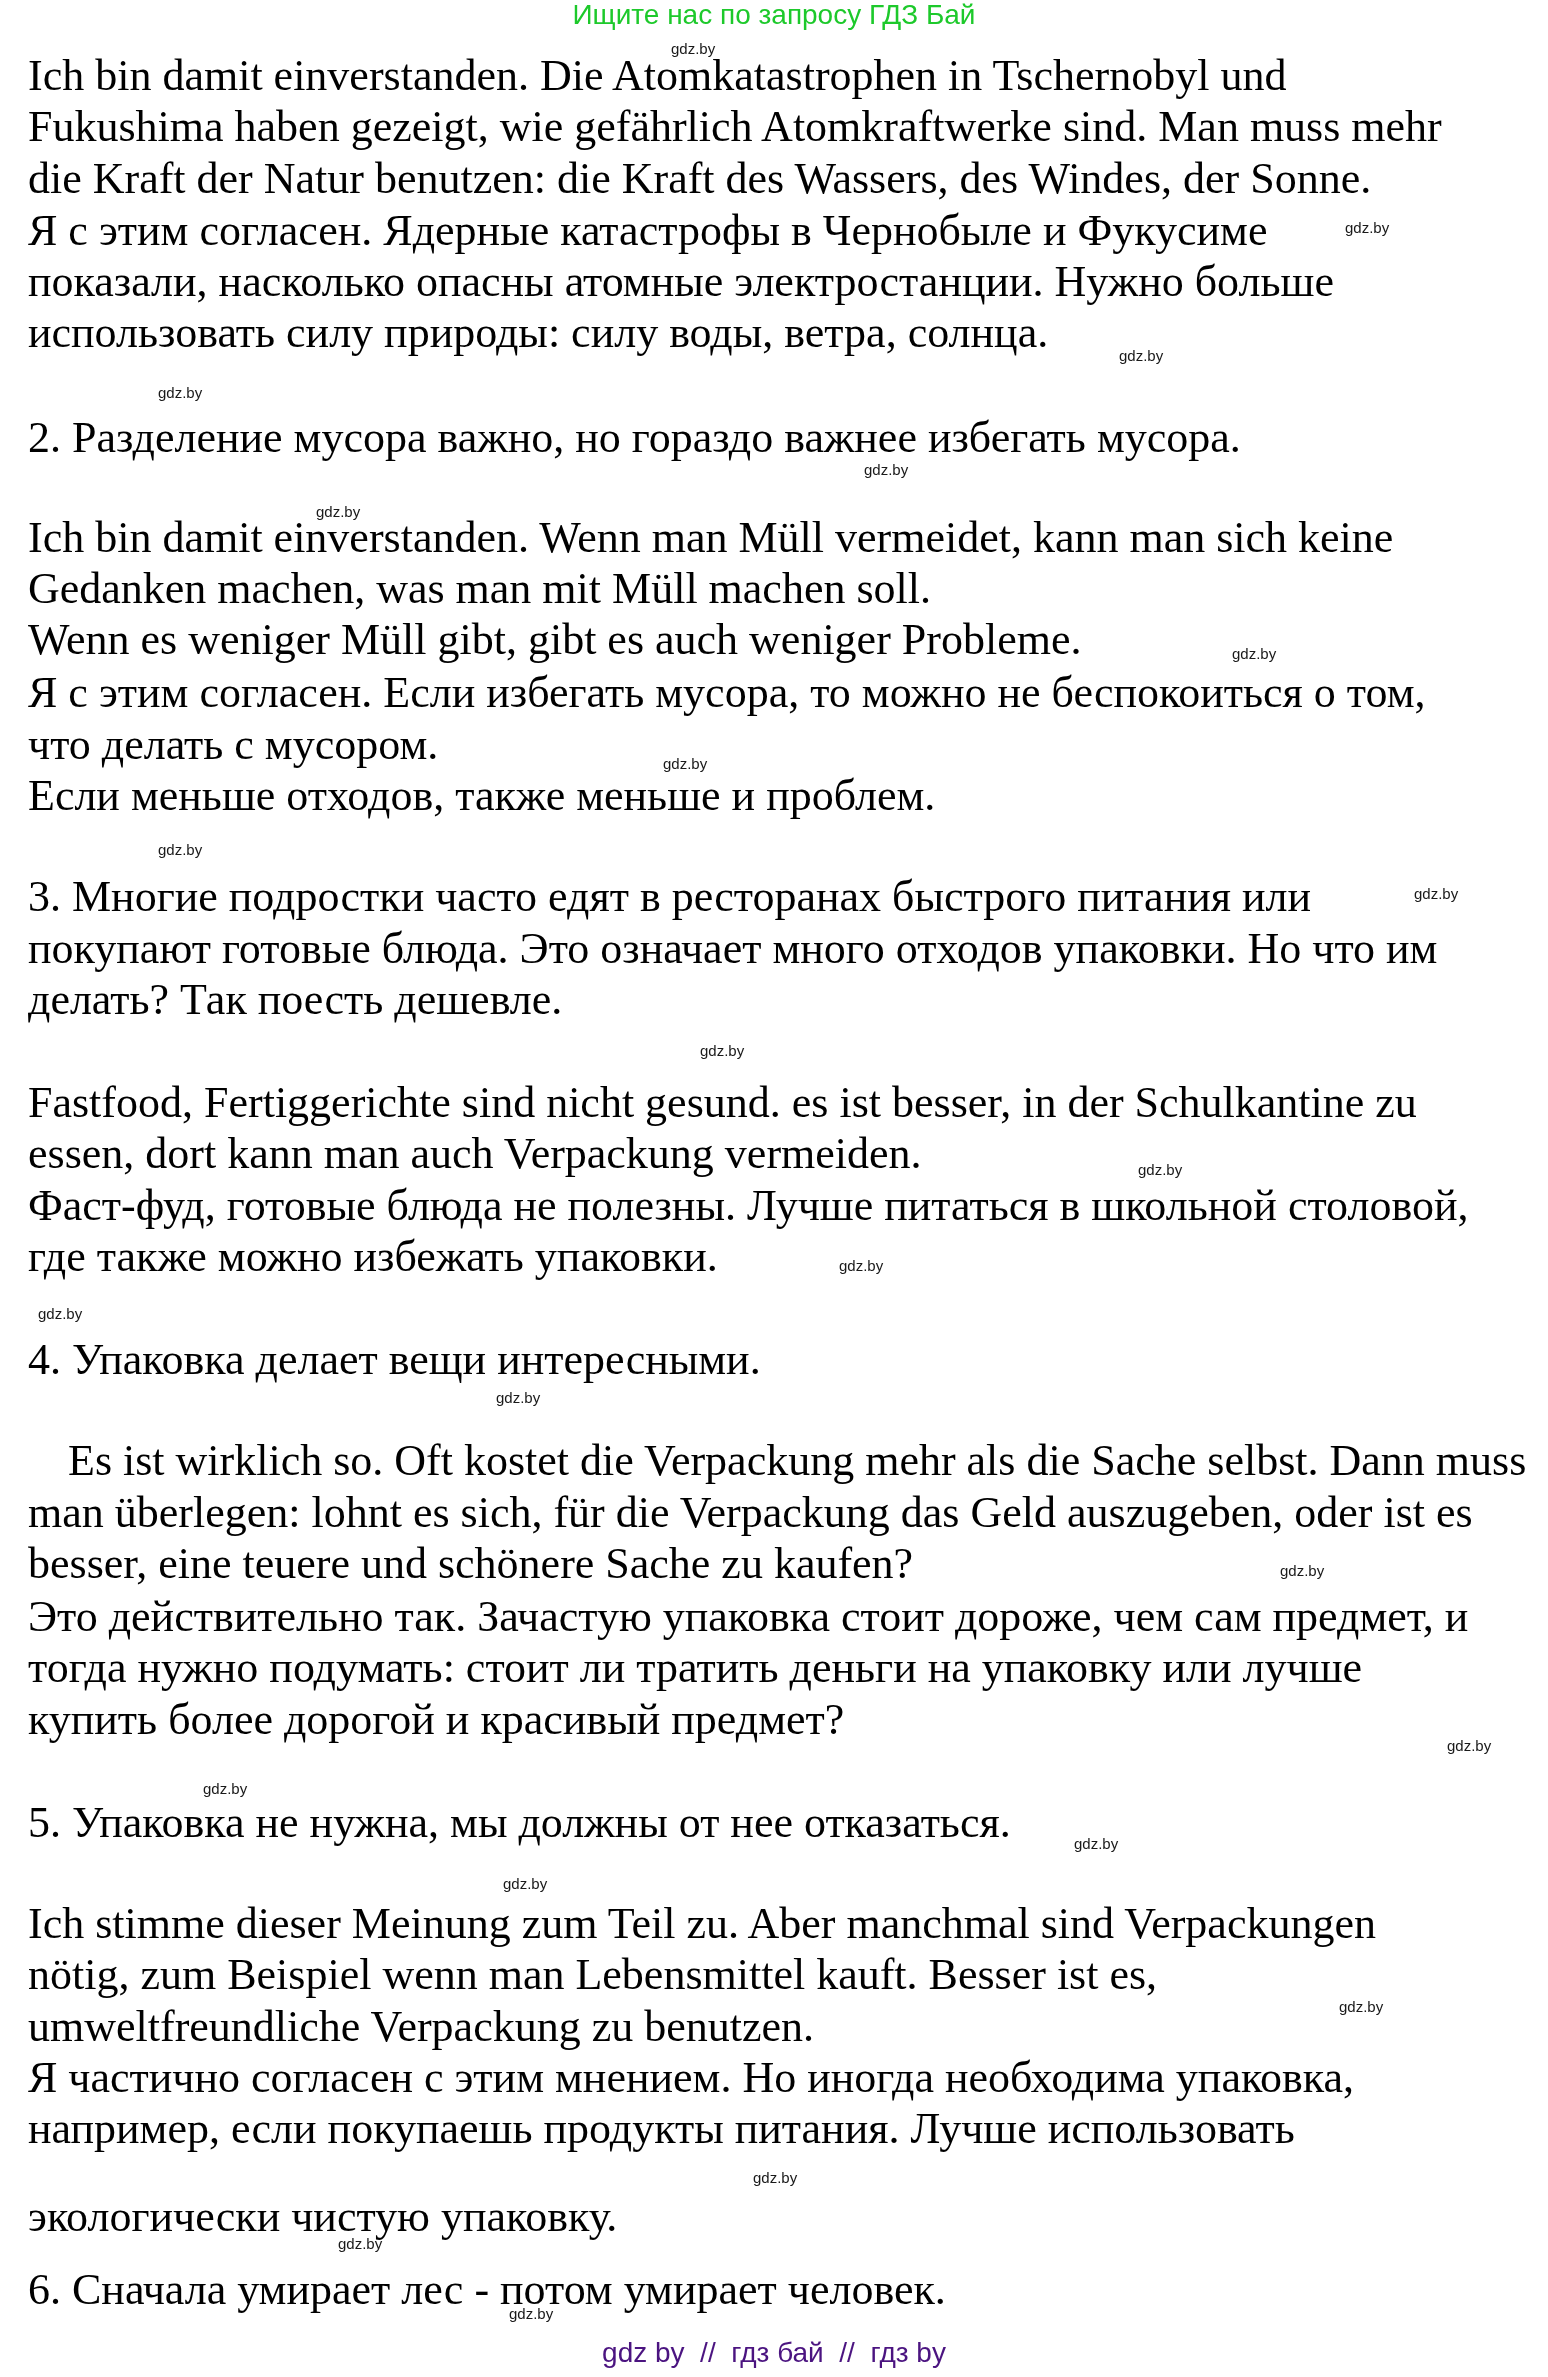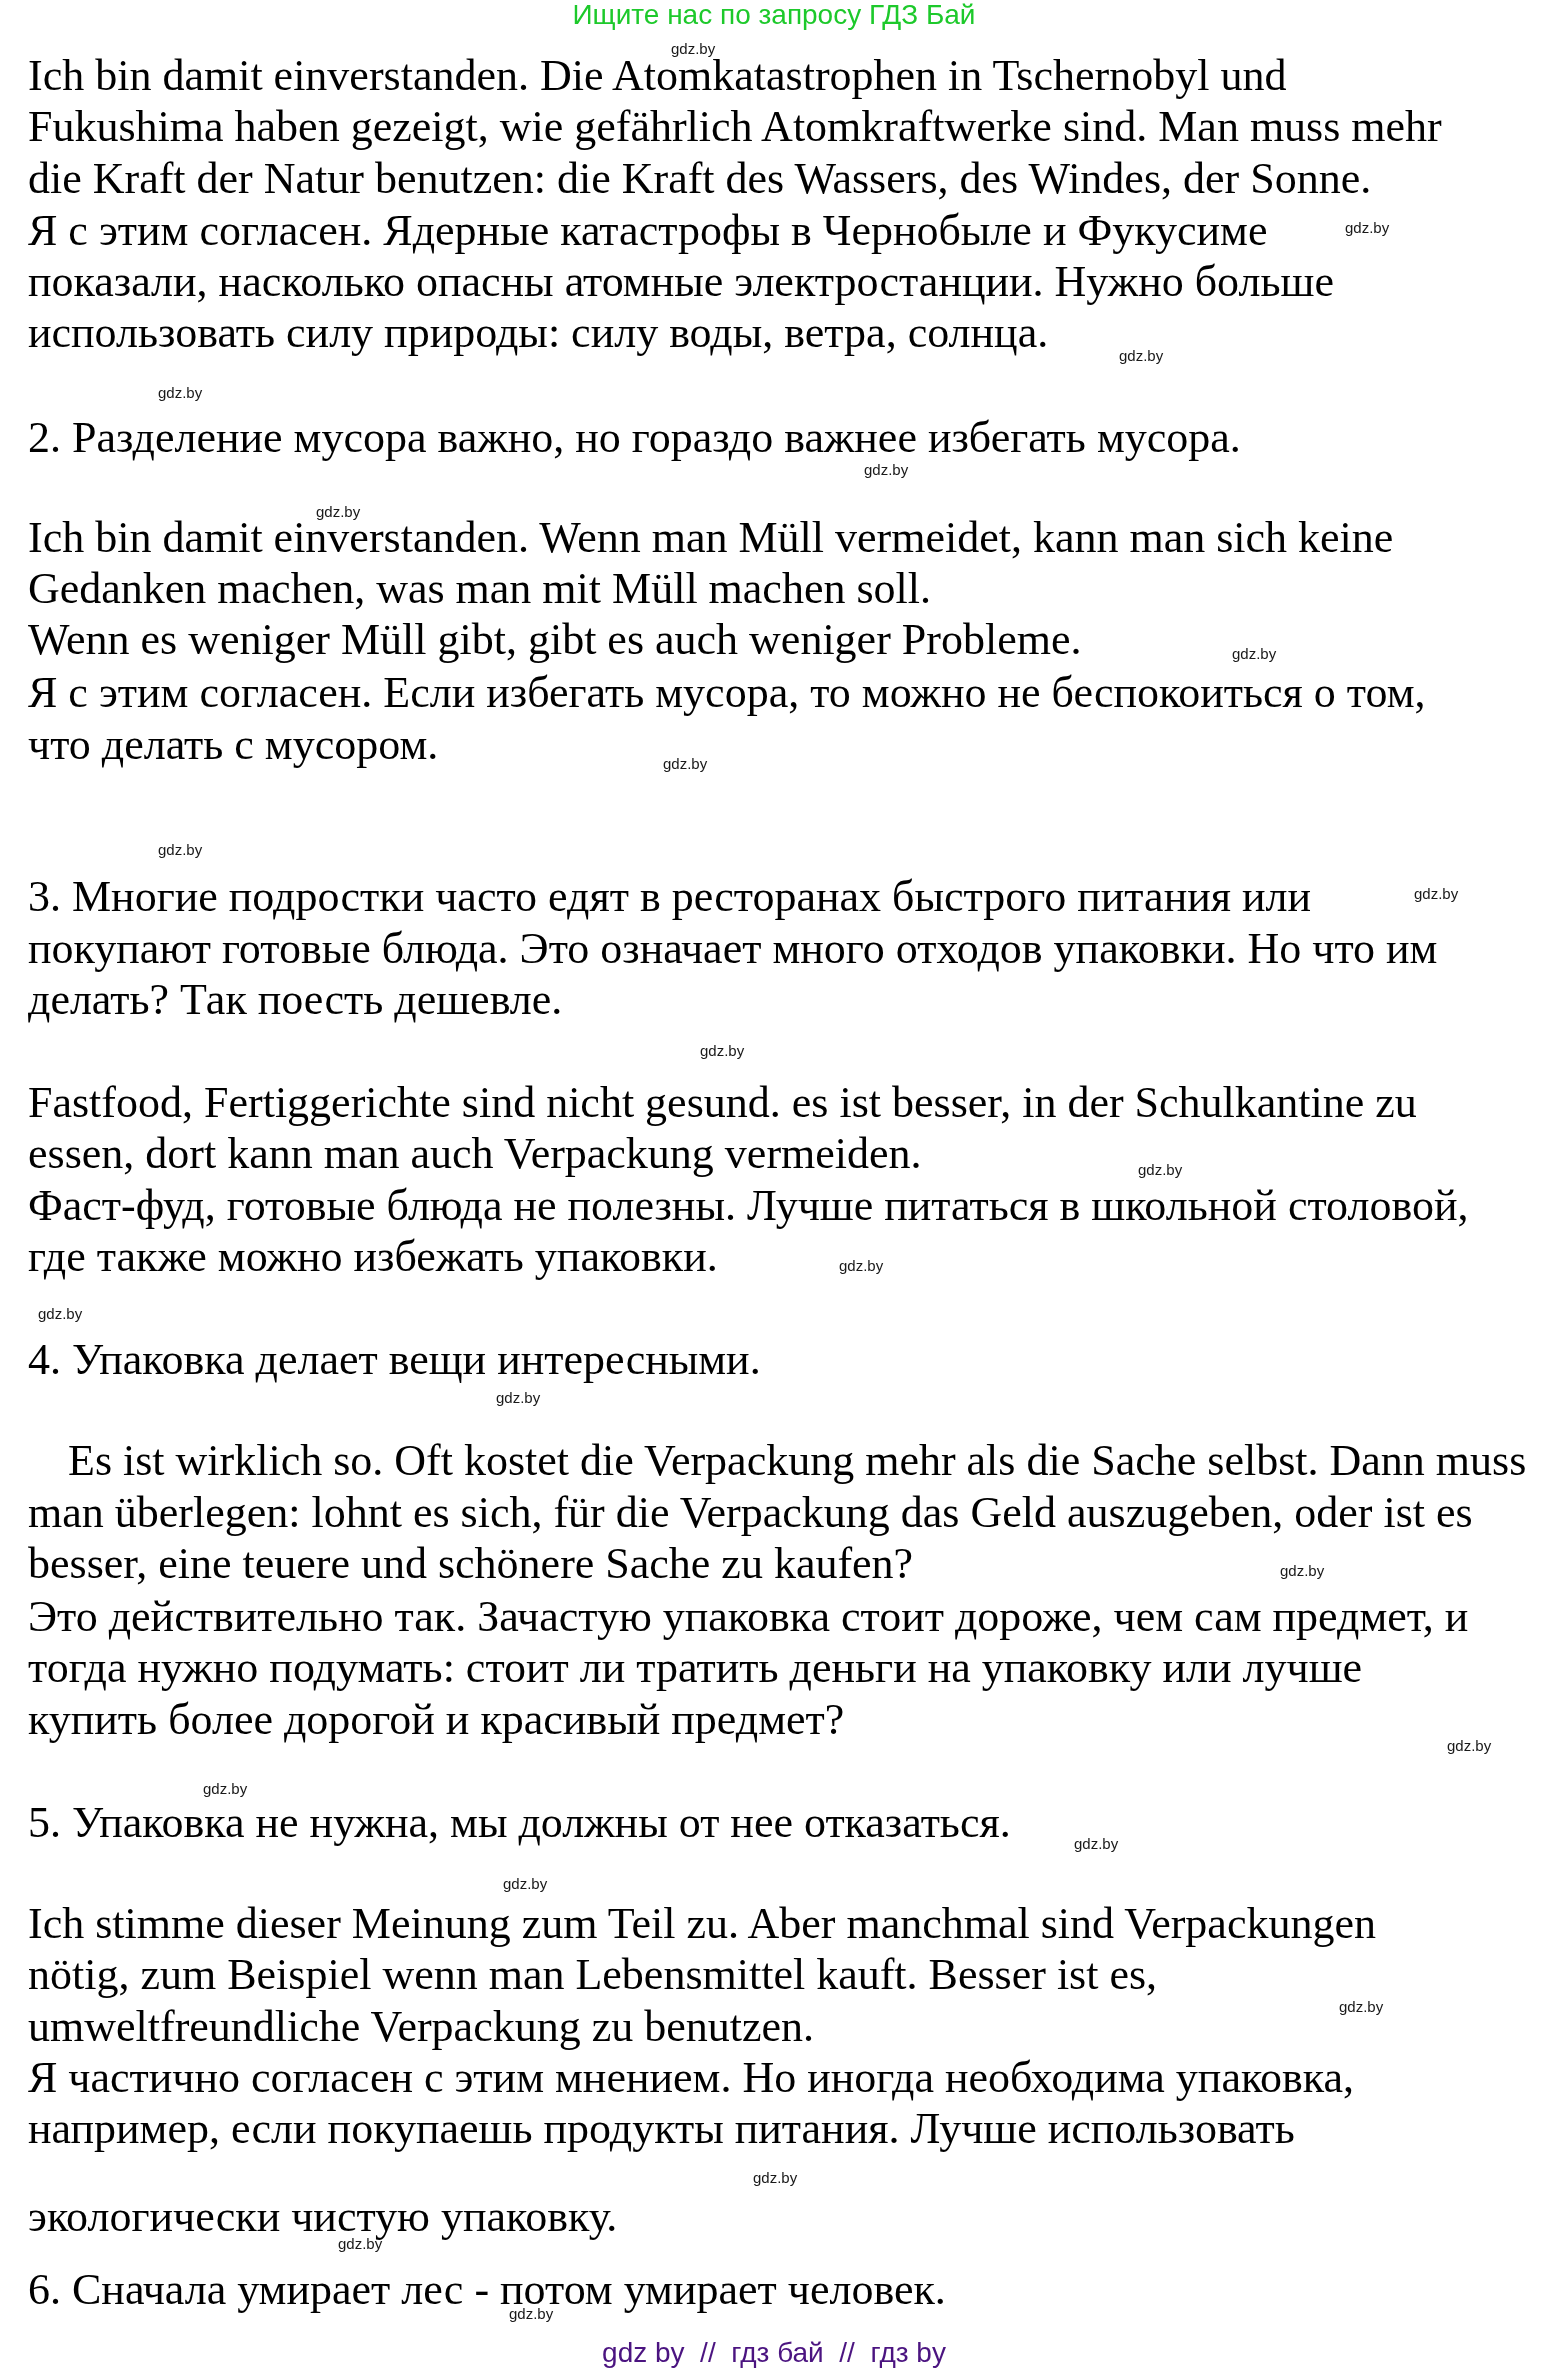--- a/index.html
+++ b/index.html
@@ -64,20 +64,21 @@
   <div class="line" style="top:209px;">Я с этим согласен. Ядерные катастрофы в Чернобыле и Фукусиме</div>
   <div class="line" style="top:260px;">показали, насколько опасны атомные электростанции. Нужно больше</div>
   <div class="line" style="top:311px;">использовать силу природы: силу воды, ветра, солнца.</div>
 
   <div class="line" style="top:416px;">2. Разделение мусора важно, но гораздо важнее избегать мусора.</div>
   <div class="line" style="top:516px;">Ich bin damit einverstanden. Wenn man Müll vermeidet, kann man sich keine</div>
   <div class="line" style="top:567px;">Gedanken machen, was man mit Müll machen soll.</div>
   <div class="line" style="top:618px;">Wenn es weniger Müll gibt, gibt es auch weniger Probleme.</div>
   <div class="line" style="top:671px;">Я с этим согласен. Если избегать мусора, то можно не беспокоиться о том,</div>
   <div class="line" style="top:723px;">что делать с мусором.</div>
+  <div class="line" style="top:774px;">Если меньше отходов, также меньше и проблем.</div>
 
   <div class="line" style="top:875px;">3. Многие подростки часто едят в ресторанах быстрого питания или</div>
   <div class="line" style="top:927px;">покупают готовые блюда. Это означает много отходов упаковки. Но что им</div>
   <div class="line" style="top:978px;">делать? Так поесть дешевле.</div>
   <div class="line" style="top:1081px;">Fastfood, Fertiggerichte sind nicht gesund. es ist besser, in der Schulkantine zu</div>
   <div class="line" style="top:1132px;">essen, dort kann man auch Verpackung vermeiden.</div>
   <div class="line" style="top:1184px;">Фаст-фуд, готовые блюда не полезны. Лучше питаться в школьной столовой,</div>
   <div class="line" style="top:1235px;">где также можно избежать упаковки.</div>
 
   <div class="line" style="top:1338px;">4. Упаковка делает вещи интересными.</div>

